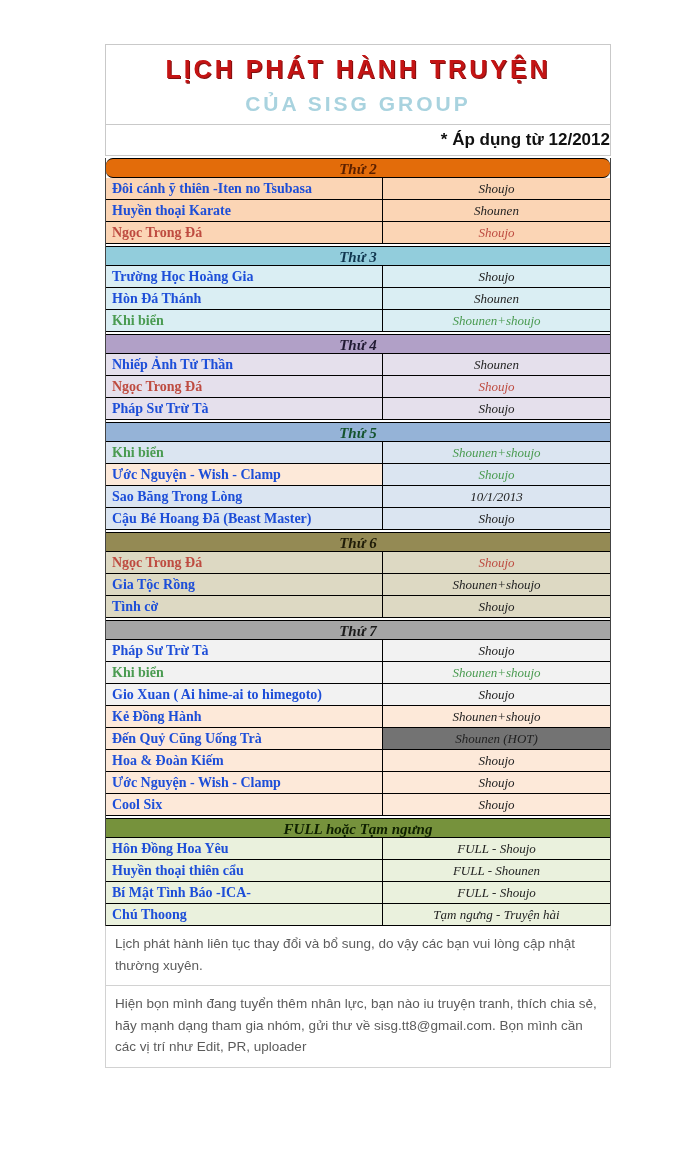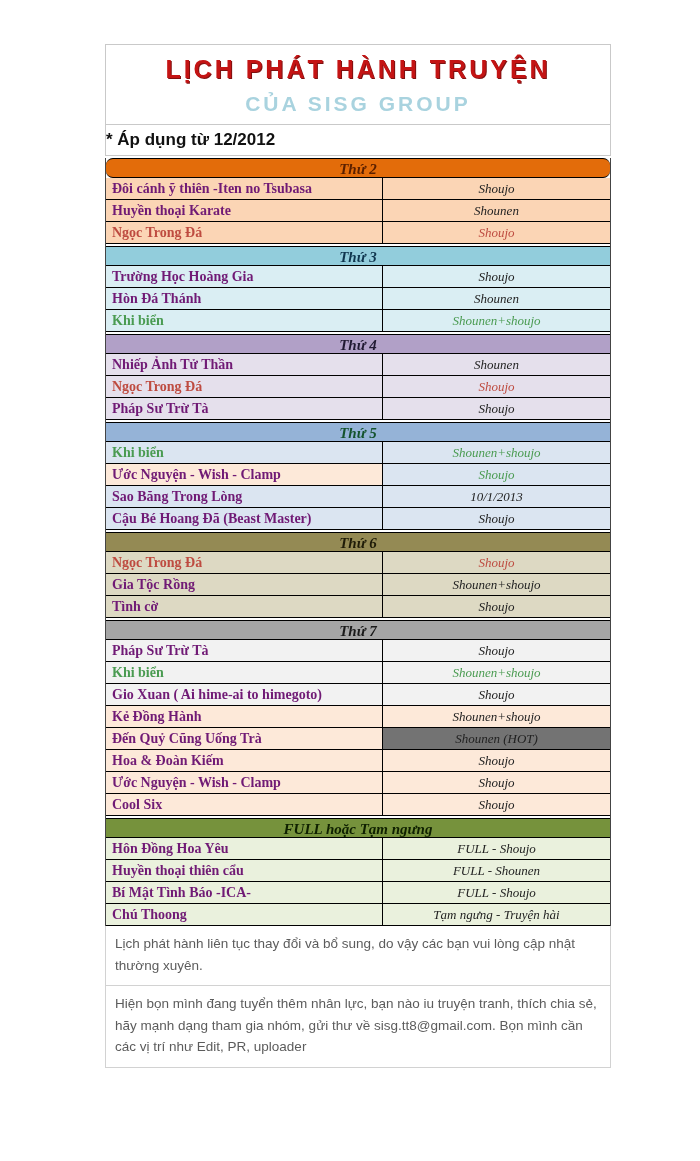--- a/index.html
+++ b/index.html
@@ -19,37 +19,37 @@
     font-family:"Liberation Sans", sans-serif; font-weight:bold;
     font-size:25px; letter-spacing:3px; color:#c41414;
     text-shadow:1px 1px 0 #7e1111;
   }
   .sub-title {
     font-family:"Liberation Sans", sans-serif; font-weight:bold;
     font-size:21px; letter-spacing:3px; color:#a9d3df; margin-top:8px;
   }
   .note-box {
     border:1px solid #c9c9c9; border-top:none; background:#fff;
-    text-align:left; height:31px; line-height:30px;
+    text-align:right; height:31px; line-height:30px;
     font-family:"Liberation Sans", sans-serif; font-weight:bold;
     font-size:17px; color:#111;
   }
 
   
   .schedule { border-left:1px solid #444; border-right:1px solid #444; }
   .day-header {
     height:20px; line-height:20px; text-align:center;
     font-weight:bold; font-style:italic; font-size:15px;
     border-top:1px solid #000; border-bottom:1px solid #000;
     margin-top:2px;
   }
   .srow { display:flex; height:22px; border-bottom:1px solid #000; }
   .cell-title {
     flex:0 0 276px; padding-left:6px; font-weight:bold; font-size:14px;
-    line-height:21px; color:#701a75; white-space:nowrap; overflow:hidden;
+    line-height:21px; color:#1d4ed8; white-space:nowrap; overflow:hidden;
   }
   .cell-genre {
     flex:1; text-align:center; font-style:italic; font-size:13px;
     line-height:21px; color:#222; border-left:1px solid #000;
   }
 
   
   .footer-box { border:1px solid #d2d2d2; border-top:none; }
   .footer-para {
     font-family:"Liberation Sans", sans-serif; font-size:13.5px;

